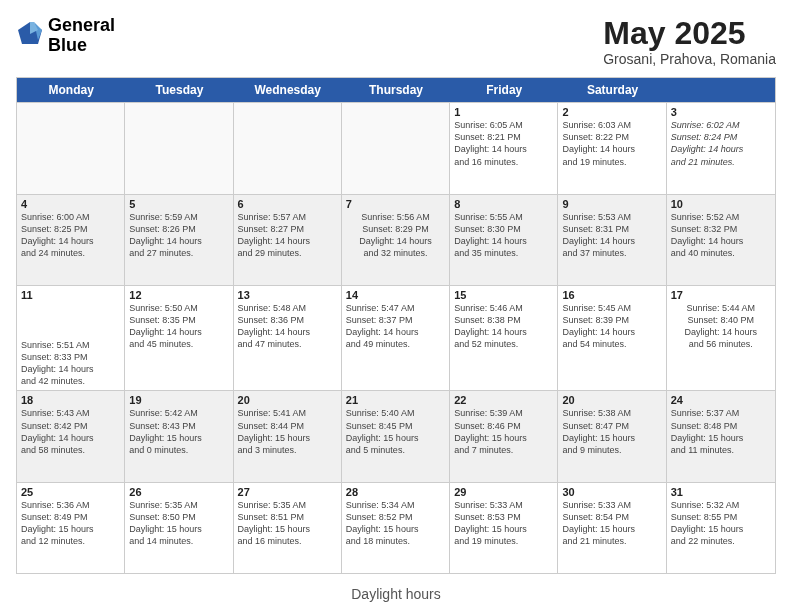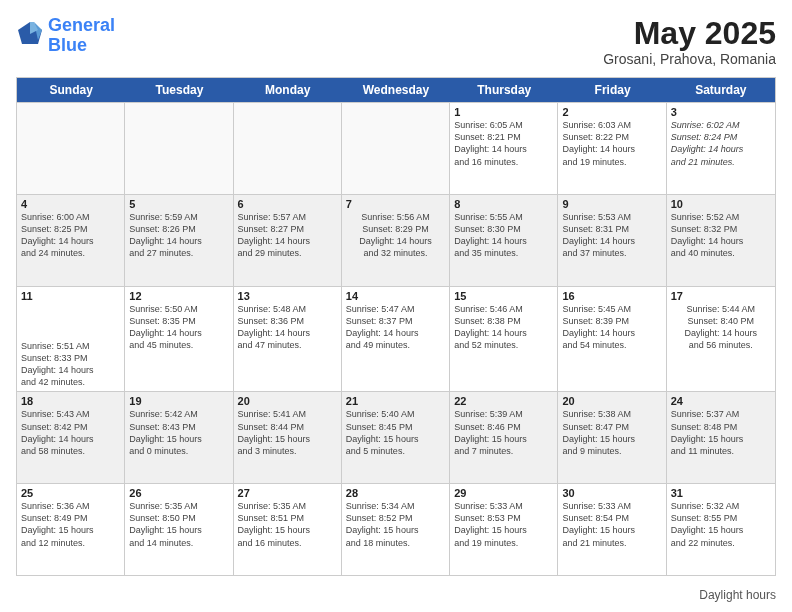--- a/index.html
+++ b/index.html
@@ -23,35 +23,35 @@
       align-items: flex-start;
       margin-bottom: 10px;
     }
     .logo {
       display: flex;
       align-items: center;
     }
     .logo-text {
       font-size: 18px;
       font-weight: bold;
-      color: #3b82f6;
+      color: #000000;
       line-height: 1.1;
     }
     .logo-text span {
       display: block;
     }
     .logo-icon {
       width: 28px;
       height: 28px;
       margin-right: 4px;
       position: relative;
       top: -2px;
     }
     .title-area {
-      text-align: right;
+      text-align: left;
       margin-left: 8px;
     }
     .month-title {
       font-size: 32px;
       font-weight: bold;
       color: #222;
       line-height: 1.1;
     }
     .subtitle {
       font-size: 14px;
@@ -110,24 +110,24 @@
       color: #222;
       display: block;
       margin-bottom: 1px;
     }
     .day-info {
       font-size: 9px;
       color: #444;
       line-height: 1.35;
     }
     .footer-note {
-      font-size: 12px;
+      font-size: 14px;
       color: #555;
       margin-top: 12px;
-      text-align: right;
+      text-align: center;
     }
   </style>
 </head>
 <body>
 
 <div class="page">
   <div class="header">
     <div class="logo">
       <svg class="logo-icon" viewBox="0 0 28 28">
         <polygon points="14,2 26,10 22,24 6,24 2,10" fill="#2a5ba8"></polygon>
@@ -140,23 +140,22 @@
       </div>
     </div>
     <div class="title-area">
       <div class="month-title">May 2025</div>
       <div class="subtitle">Grosani, Prahova, Romania</div>
     </div>
   </div>
 
   <div class="calendar">
     <div class="cal-header">
-    <div class="cal-header-cell">Sunday</div>
+        <div class="cal-header-cell">Monday</div>
         <div class="cal-header-cell">Tuesday</div>
-        <div class="cal-header-cell">Monday</div>
         <div class="cal-header-cell">Wednesday</div>
         <div class="cal-header-cell">Thursday</div>
         <div class="cal-header-cell">Friday</div>
         <div class="cal-header-cell">Saturday</div>
       </div>
     <div class="cal-body">
     <div class="cal-row">
           <div class="cal-cell empty"></div>
           <div class="cal-cell empty"></div>
           <div class="cal-cell empty"></div>

